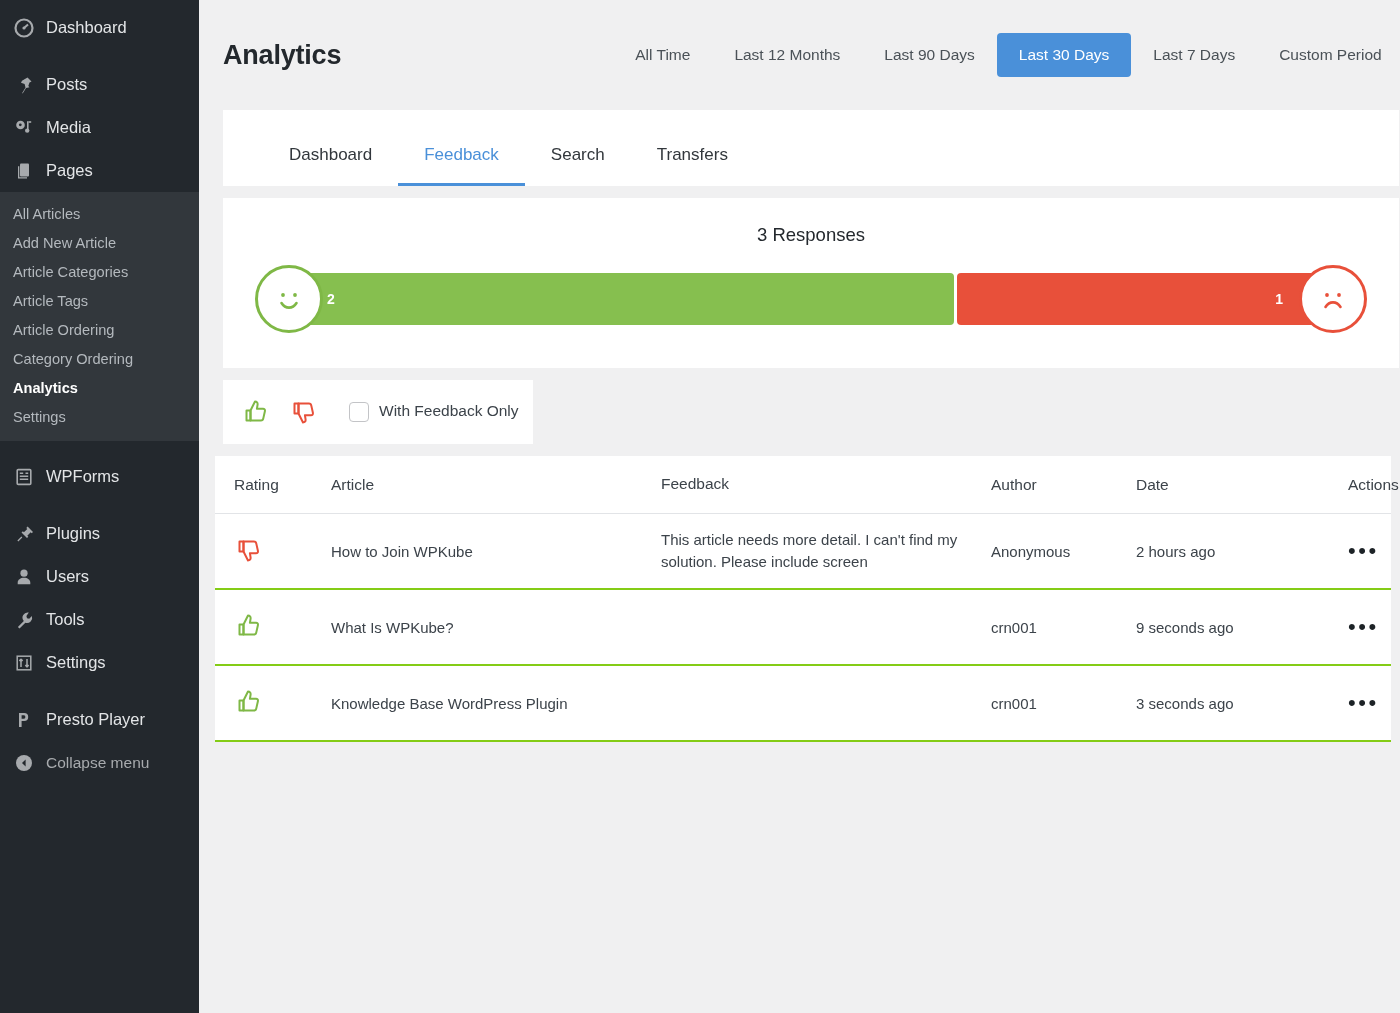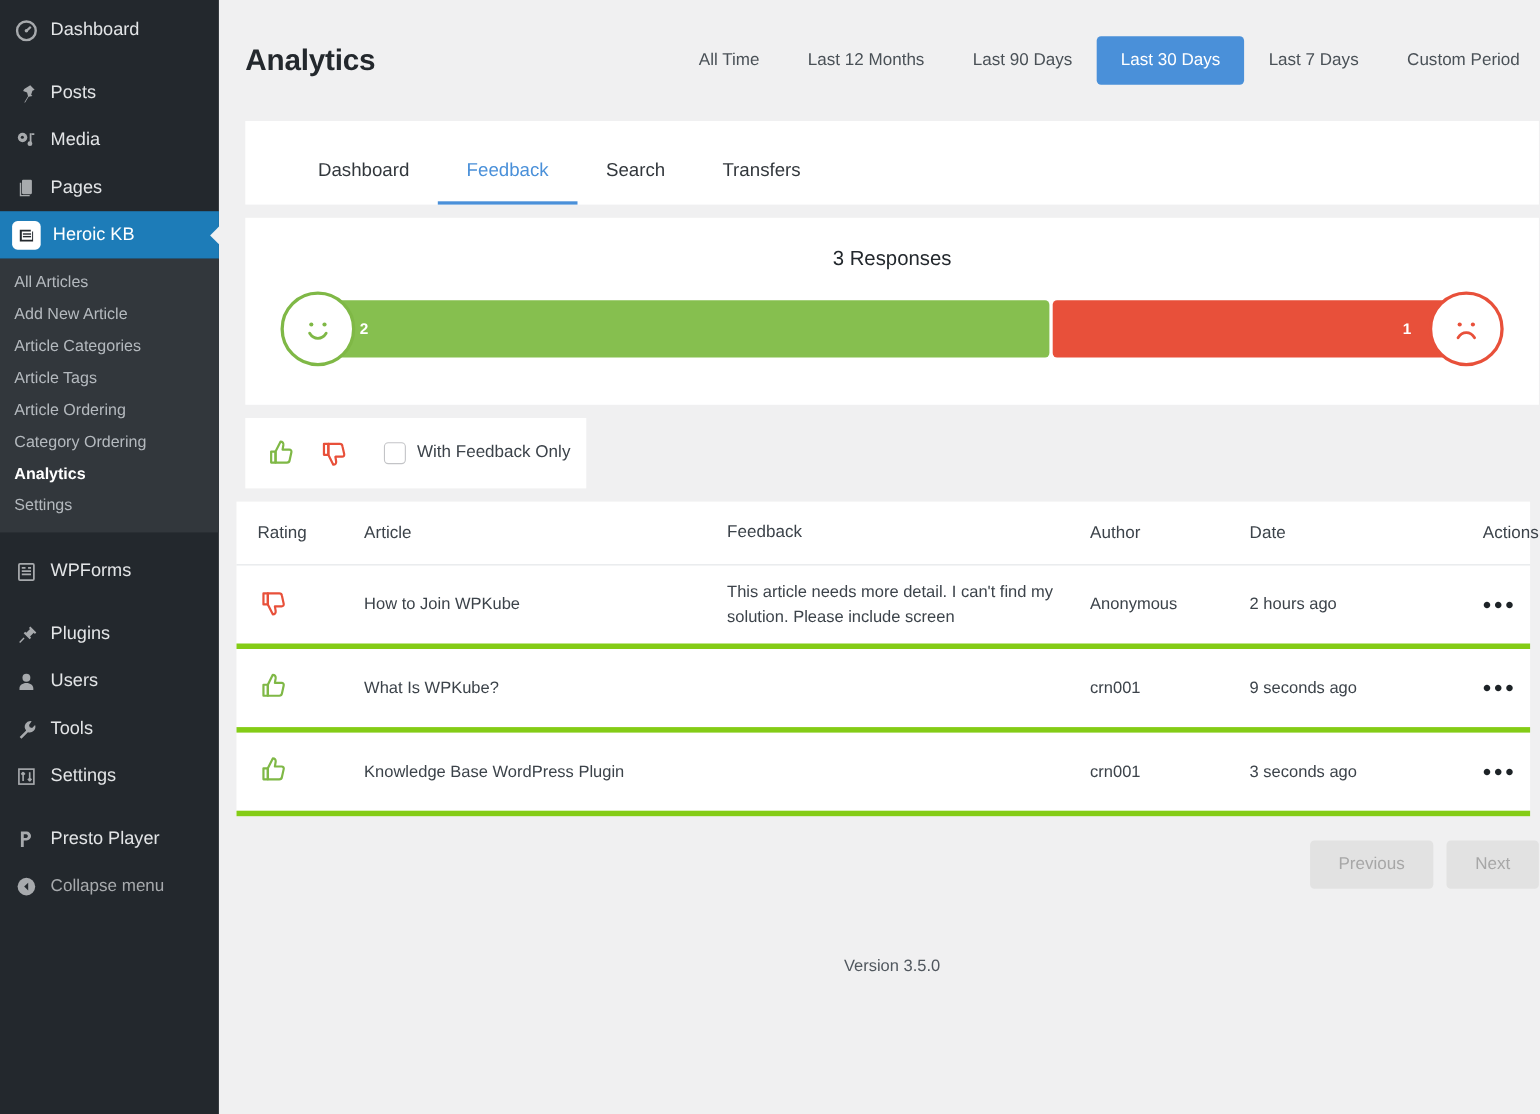--- a/index.html
+++ b/index.html
@@ -121,21 +121,21 @@
   .thumb.down { color: #e8503a; }
   .chk-wrap { display: flex; align-items: flex-start; gap: 10px; margin-left: 12px; cursor: pointer; }
   .chk {
     width: 20px; height: 20px; border: 1.5px solid #c3c4c7;
     border-radius: 4px; background: #fff;
   }
   .chk-label { font-size: 15.5px; color: #3c434a; }
 
   
   .table { width: 1176px; margin-left: 16px; background: #fff; }
-  .trow { display: flex; align-items: center; border-bottom: 5px solid #84cc16; }
+  .trow { display: flex; align-items: center; border-bottom: 2px solid #84cc16; }
   .thead { height: 58px; border-bottom: 1px solid #e2e4e7; }
   .thead .cell { font-size: 15.5px; color: #3c434a; }
   .cell { padding: 0 8px; font-size: 15px; color: #3c434a; }
   .c-rating { width: 108px; padding-left: 19px; flex: 0 0 108px; }
   .c-article { width: 330px; flex: 0 0 330px; }
   .c-feedback { width: 330px; flex: 0 0 330px; line-height: 1.45; }
   .c-author { width: 145px; flex: 0 0 145px; }
   .c-date { width: 162px; flex: 0 0 162px; }
   .c-actions { flex: 1; text-align: left; padding-left: 58px; }
   .tbody-row { height: 76px; }
@@ -205,30 +205,20 @@
       <span class="ico">
         <svg width="20" height="20" viewBox="0 0 20 20" fill="currentColor">
             <rect x="6" y="2.5" width="9" height="13" rx="1"></rect>
             <path d="M4 5.2v12.3h9v-1.3H5.3V5.2z"></path>
           </svg>
       </span>
       <span>Pages</span>
     </div>
 
 
-    <div class="nav-item active">
-      <span class="kb-badge">
-        <svg width="16" height="16" viewBox="0 0 20 20" fill="#23282d">
-            <path d="M2.5 3.5h12.5v2.2H4.8v9.3h11.7V5.7h1.1v11.1H2.5z"></path>
-            <rect x="6" y="7.6" width="9.3" height="1.6"></rect>
-            <rect x="6" y="10.6" width="9.3" height="1.6"></rect>
-          </svg>
-      </span>
-      <span>Heroic KB</span>
-    </div>
 
     <div class="submenu">
       <div class="submenu-item"><span>All Articles</span></div>
       <div class="submenu-item"><span>Add New Article</span></div>
       <div class="submenu-item"><span>Article Categories</span></div>
       <div class="submenu-item"><span>Article Tags</span></div>
       <div class="submenu-item"><span>Article Ordering</span></div>
       <div class="submenu-item"><span>Category Ordering</span></div>
       <div class="submenu-item current"><span>Analytics</span></div>
       <div class="submenu-item"><span>Settings</span></div>
@@ -445,20 +435,15 @@
         <div class="cell c-article">Knowledge Base WordPress Plugin</div>
         <div class="cell c-feedback"></div>
         <div class="cell c-author">crn001</div>
         <div class="cell c-date">3 seconds ago</div>
         <div class="cell c-actions">
           <span class="dots">•••</span>
         </div>
       </div>
     </div>
 
-    <div class="pager">
-      <button class="pg-btn">Previous</button>
-      <button class="pg-btn">Next</button>
-    </div>
-
-    <div class="version">Version 3.5.0</div>
+
   </div>
 </div>
 
 </body></html>

